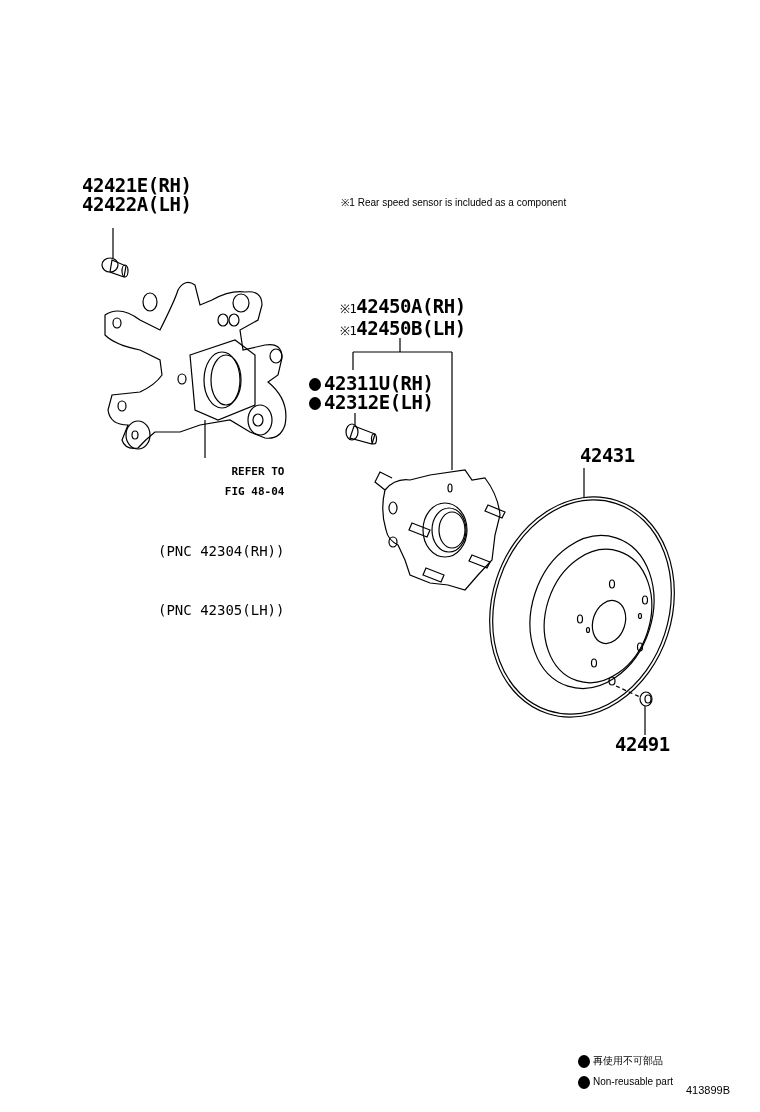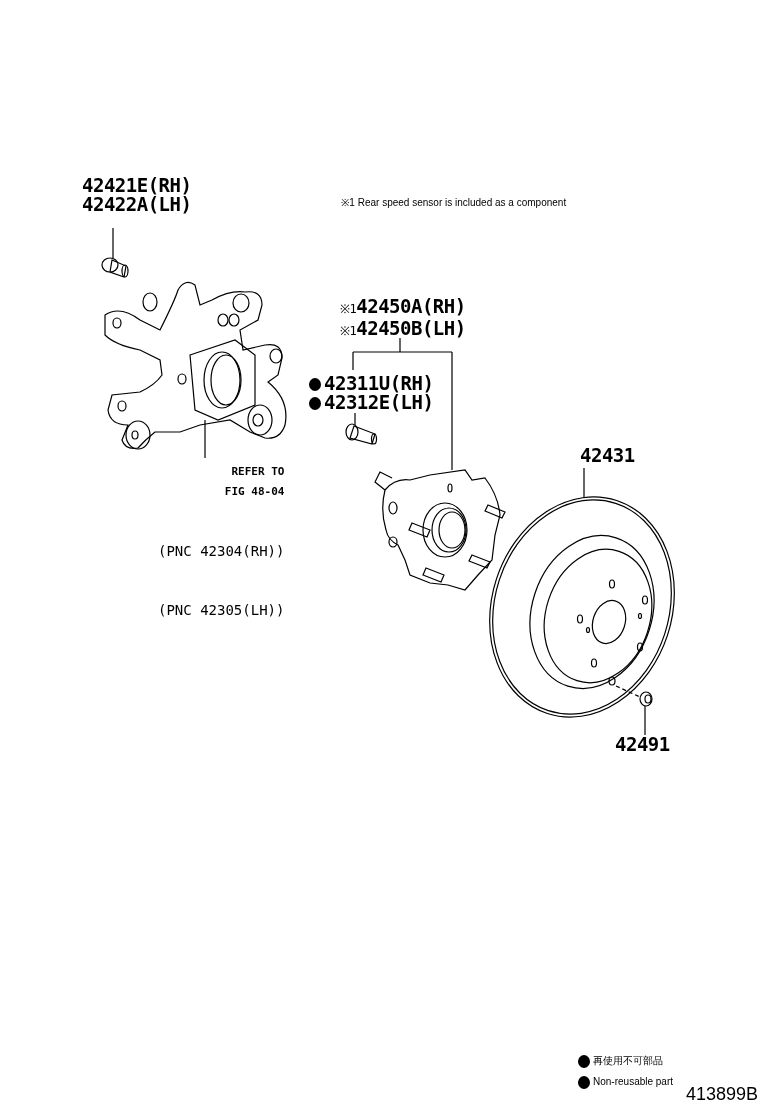--- a/index.html
+++ b/index.html
@@ -136,13 +136,13 @@
 
 <div class="abs pn" style="left:615px; top:735px;">
   <div>42491</div>
 </div>
 
 <div class="abs note" style="left:578px; top:1022px; line-height:21px;margin-top:28px;">
   <div><span class="dot"></span><span>再使用不可部品</span></div>
   <div><span class="dot"></span><span>Non-reusable part</span></div>
 </div>
 
-<div class="abs note" style="left:686px; top:1084px; font-size:18px;">413899B</div>
+<div class="abs note" style="left:686px; top:1084px; font-size:11px;">413899B</div>
 
 </body></html>

